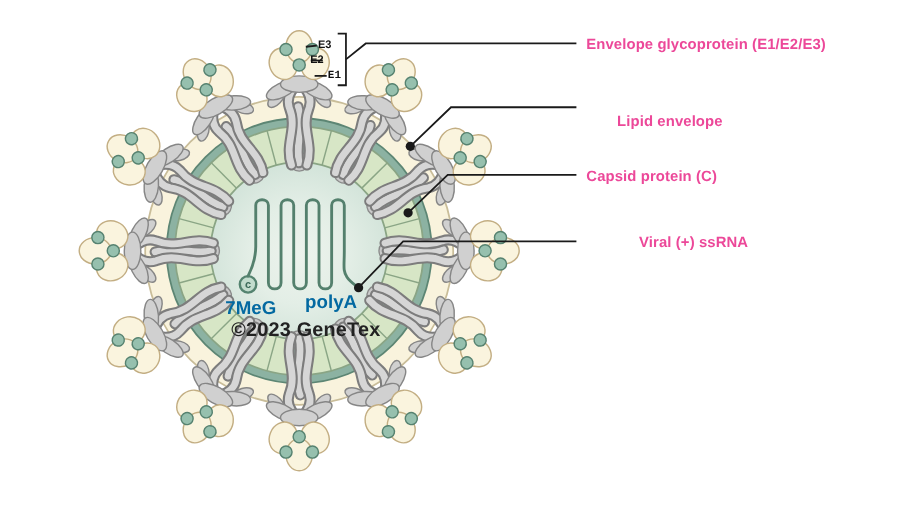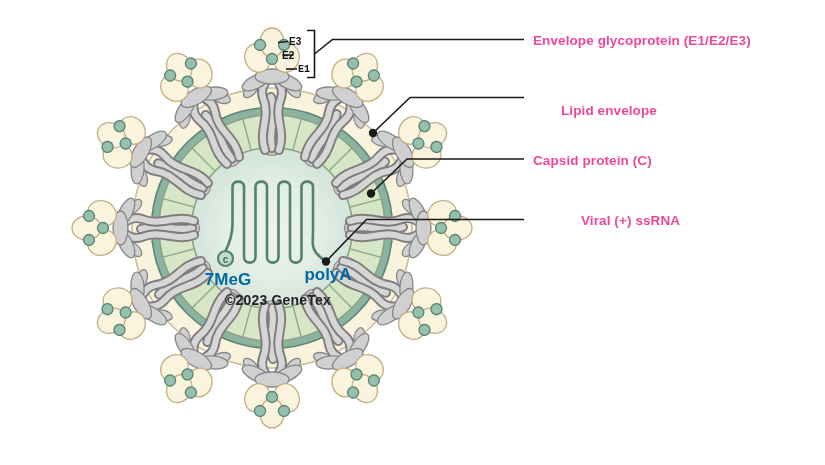--- a/index.html
+++ b/index.html
@@ -19,21 +19,21 @@
   }
   .corelbl{
     position:absolute;color:#0369a1;font-weight:700;font-size:17px;
     white-space:nowrap;transform:translate(-50%,-50%);
   }
   .capsym{
     position:absolute;color:#3e6c5b;font-weight:700;font-size:10px;
     transform:translate(-50%,-50%);
   }
   .watermark{
-    position:absolute;color:#222222;font-weight:600;font-size:14px;
+    position:absolute;color:#222222;font-weight:600;font-size:18px;
     white-space:nowrap;transform:translate(-50%,-50%);letter-spacing:0.2px;
   }
 </style>
 </head>
 <body>
 
 <div class="stage">
 
   <svg width="825" height="465" viewBox="0 0 825 465" xmlns="http://www.w3.org/2000/svg" xmlns:xlink="http://www.w3.org/1999/xlink">
     <defs>
@@ -146,17 +146,17 @@
   <div class="sublbl" style="left:282px;top:55px;">E2</div>
   <div class="sublbl" style="left:298px;top:69px;font-family:Liberation Mono, monospace;">E1</div>
 
   <div class="lbl" style="left:533px;top:40px;">Envelope glycoprotein (E1/E2/E3)</div>
   <div class="lbl" style="left:533px;top:110px;padding-left:28px;">Lipid envelope</div>
   <div class="lbl" style="left:533px;top:159.5px;">Capsid protein (C)</div>
   <div class="lbl" style="left:533px;top:220px;margin-left:48px;">Viral (+) ssRNA</div>
 
   <div class="capsym" style="left:225.5px;top:258.5px;">c</div>
   <div class="corelbl" style="left:228px;top:279.5px;">7MeG</div>
-  <div class="corelbl" style="left:328px;top:275px;text-align:center;">polyA</div>
+  <div class="corelbl" style="left:301px;top:275px;text-align:center;">polyA</div>
 
   <div class="watermark" style="left:278px;top:299.5px;">©2023 GeneTex</div>
 
 </div>
 
 </body></html>

